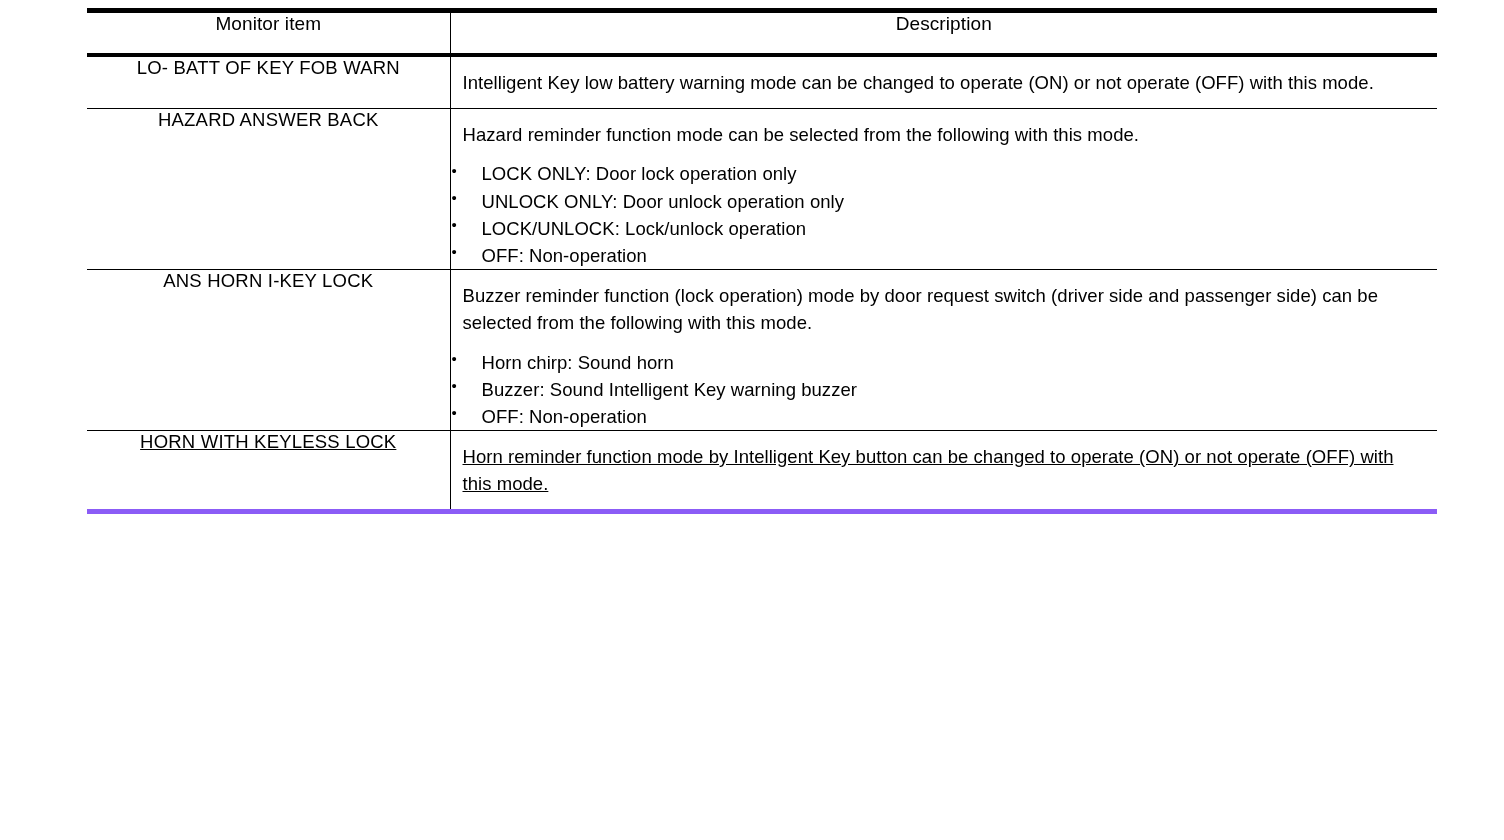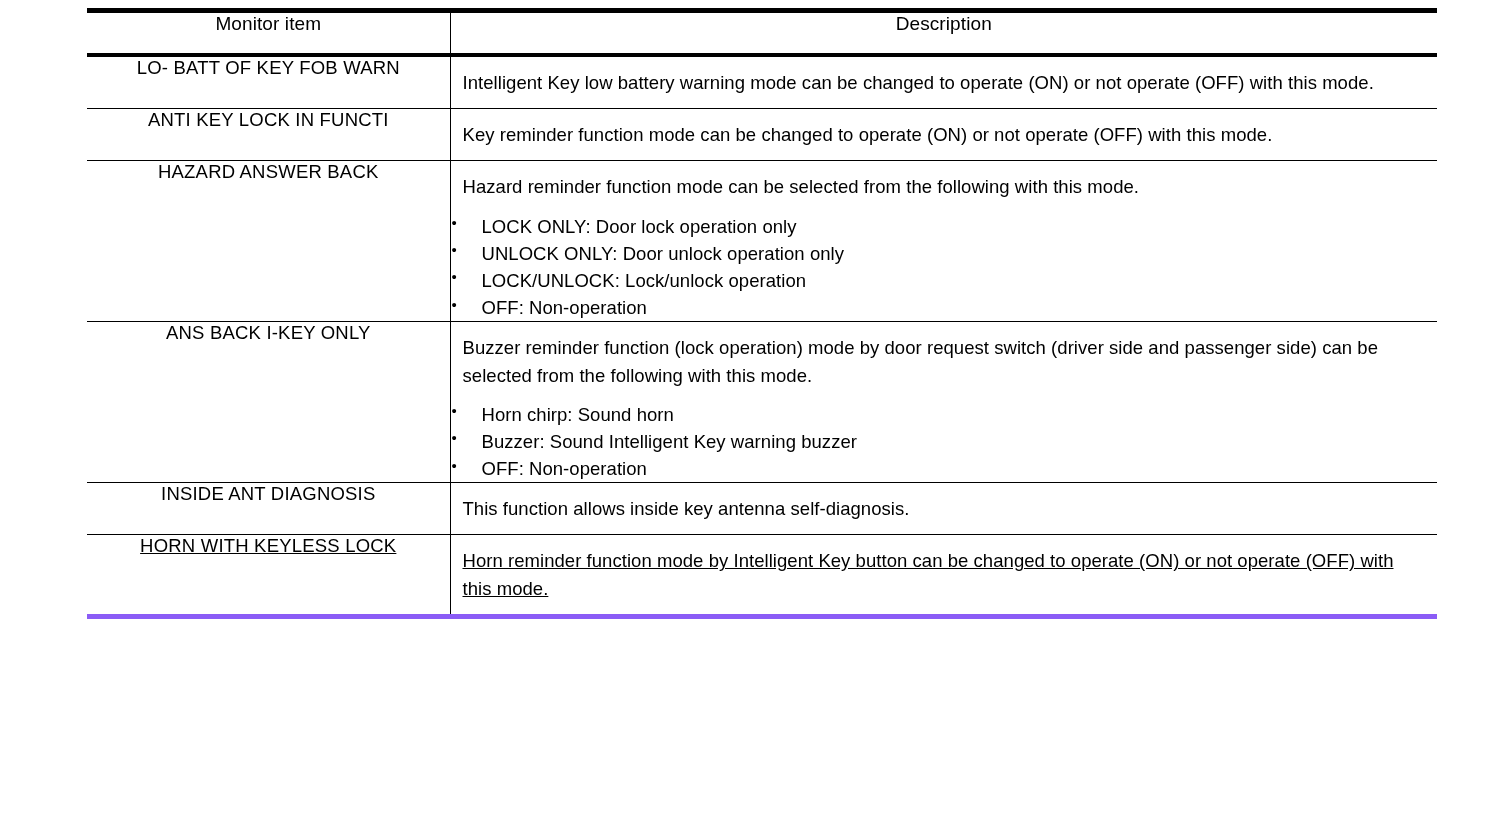--- a/index.html
+++ b/index.html
@@ -130,52 +130,40 @@
       </tr>
     </thead>
     <tbody id="table-body">
         <tr>
           <td class="item-cell">LO- BATT OF KEY FOB WARN</td>
           <td class="desc-cell">
             <p class="desc-lead">Intelligent Key low battery warning mode can be changed to operate (ON) or not operate (OFF) with this mode.</p>
           </td>
         </tr>
         <tr>
-          <td class="item-cell">ANTI KEY LOCK IN FUNCTI</td>
-          <td class="desc-cell">
-            <p class="desc-lead">Key reminder function mode can be changed to operate (ON) or not operate (OFF) with this mode.</p>
-          </td>
-        </tr>
-        <tr>
           <td class="item-cell">HAZARD ANSWER BACK</td>
           <td class="desc-cell">
             <p class="desc-lead">Hazard reminder function mode can be selected from the following with this mode.</p>
             <ul class="desc-bullets">
               <li>LOCK ONLY: Door lock operation only</li>
               <li>UNLOCK ONLY: Door unlock operation only</li>
               <li>LOCK/UNLOCK: Lock/unlock operation</li>
               <li>OFF: Non-operation</li>
             </ul>
           </td>
         </tr>
         <tr>
-          <td class="item-cell">ANS BACK I-KEY ONLY</td>
+          <td class="item-cell">ANS HORN I-KEY LOCK</td>
           <td class="desc-cell">
             <p class="desc-lead">Buzzer reminder function (lock operation) mode by door request switch (driver side and passenger side) can be selected from the following with this mode.</p>
             <ul class="desc-bullets">
               <li>Horn chirp: Sound horn</li>
               <li>Buzzer: Sound Intelligent Key warning buzzer</li>
               <li>OFF: Non-operation</li>
             </ul>
-          </td>
-        </tr>
-        <tr>
-          <td class="item-cell">INSIDE ANT DIAGNOSIS</td>
-          <td class="desc-cell">
-            <p class="desc-lead">This function allows inside key antenna self-diagnosis.</p>
           </td>
         </tr>
         <tr class="last-row">
           <td class="item-cell">HORN WITH KEYLESS LOCK</td>
           <td class="desc-cell">
             <p class="desc-lead">Horn reminder function mode by Intelligent Key button can be changed to operate (ON) or not operate (OFF) with this mode.</p>
           </td>
         </tr>
       </tbody>
   </table>

